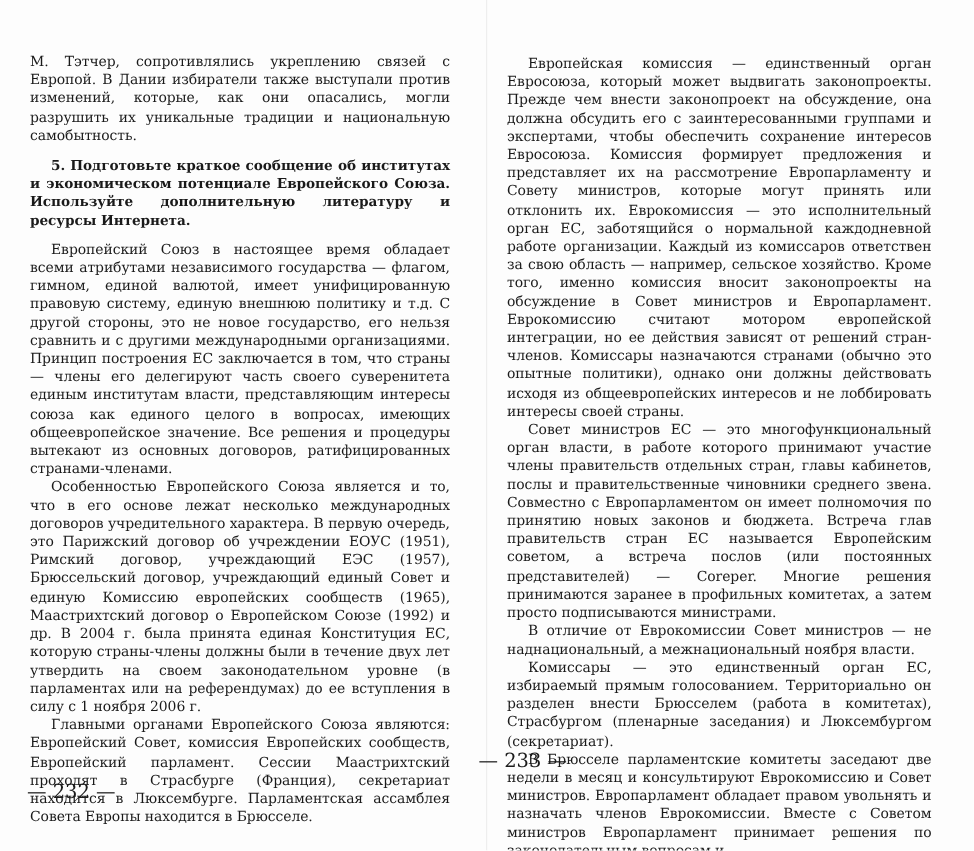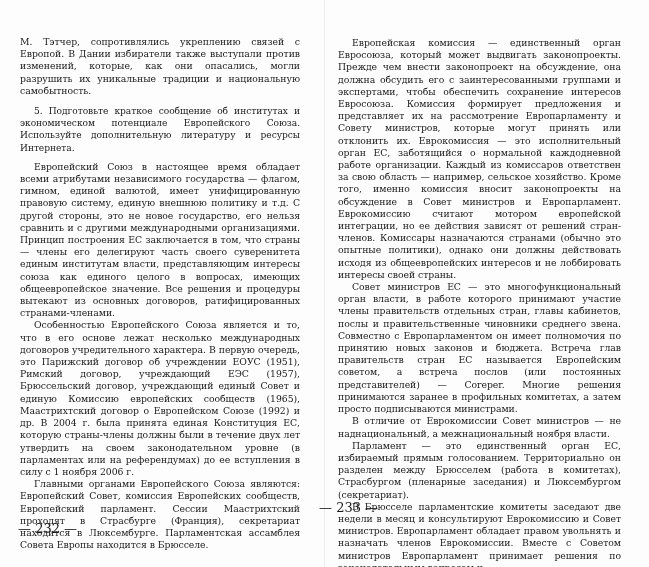--- a/index.html
+++ b/index.html
@@ -17,21 +17,21 @@
     position: absolute;
     font-size: 9.3px;
     line-height: 12.2px;
     text-align: justify;
     letter-spacing: -0.05px;
   }
   .page.left .col { left: 20px; top: 36px; width: 280px; }
   .page.right .col { left: 13px; top: 37px; width: 283px; }
   .col p { margin: 0; hyphens: auto; }
   .col p.indent { text-indent: 14px; }
-  .task { font-weight: normal; text-indent: 14px; margin-top: 8px !important; margin-bottom: 7px !important; font-size: 9.1px; }
+  .task { font-weight: bold; text-indent: 14px; margin-top: 8px !important; margin-bottom: 7px !important; font-size: 9.1px; }
   .term { }
   .folio {
     position: absolute; bottom: 0; font-size: 13px;
     width: 100%; text-align: left;
   }
   .page.left .folio { top: 521px; left: 18px; }
   .page.right .folio { top: 500px; left: -6px; }
 </style>
 </head>
 <body>
@@ -47,19 +47,19 @@
       <p class="indent">Главными органами Европейского Союза являются: Европейский Совет, комиссия Европейских сообществ, Европейский парламент. Сессии Маастрихтский проходят в Страсбурге (Франция), секретариат находится в Люксембурге. Парламентская ассамблея Совета Европы находится в Брюсселе.</p>
     </div>
     <div class="folio">— 232 —</div>
   </div>
 
   <div class="page right">
     <div class="col">
       <p class="indent"><span class="term">Европейская комиссия</span><span> — единственный орган Евросоюза, который может выдвигать законопроекты. Прежде чем внести законопроект на обсуждение, она должна обсудить его с заинтересованными группами и экспертами, чтобы обеспечить сохранение интересов Евросоюза. Комиссия формирует предложения и представляет их на рассмотрение Европарламенту и Совету министров, которые могут принять или отклонить их. Еврокомиссия — это исполнительный орган ЕС, заботящийся о нормальной каждодневной работе организации. Каждый из комиссаров ответствен за свою область — например, сельское хозяйство. Кроме того, именно комиссия вносит законопроекты на обсуждение в Совет министров и Европарламент. Еврокомиссию считают мотором европейской интеграции, но ее действия зависят от решений стран-членов. Комиссары назначаются странами (обычно это опытные политики), однако они должны действовать исходя из общеевропейских интересов и не лоббировать интересы своей страны.</span></p>
       <p class="indent"><span class="term">Совет министров ЕС</span><span> — это многофункциональный орган власти, в работе которого принимают участие члены правительств отдельных стран, главы кабинетов, послы и правительственные чиновники среднего звена. Совместно с Европарламентом он имеет полномочия по принятию новых законов и бюджета. Встреча глав правительств стран ЕС называется Европейским советом, а встреча послов (или постоянных представителей) — Coreper. Многие решения принимаются заранее в профильных комитетах, а затем просто подписываются министрами.</span></p>
       <p class="indent">В отличие от Еврокомиссии Совет министров — не наднациональный, а межнациональный ноября власти.</p>
-      <p class="indent"><span class="term">Парламент</span><span> — это единственный орган ЕС, избираемый прямым голосованием. Территориально он разделен между Брюсселем (работа в комитетах), Страсбургом (пленарные заседания) и Люксембургом (секретариат).</span></p>
+      <p class="indent"><span class="term">Комиссары</span><span> — это единственный орган ЕС, избираемый прямым голосованием. Территориально он разделен внести Брюсселем (работа в комитетах), Страсбургом (пленарные заседания) и Люксембургом (секретариат).</span></p>
       <p class="indent">В Брюсселе парламентские комитеты заседают две недели в месяц и консультируют Еврокомиссию и Совет министров. Европарламент обладает правом увольнять и назначать членов Еврокомиссии. Вместе с Советом министров Европарламент принимает решения по законодательным вопросам и</p>
     </div>
     <div class="folio">— 233 —</div>
   </div>
 
 </div>
 
 </body></html>

